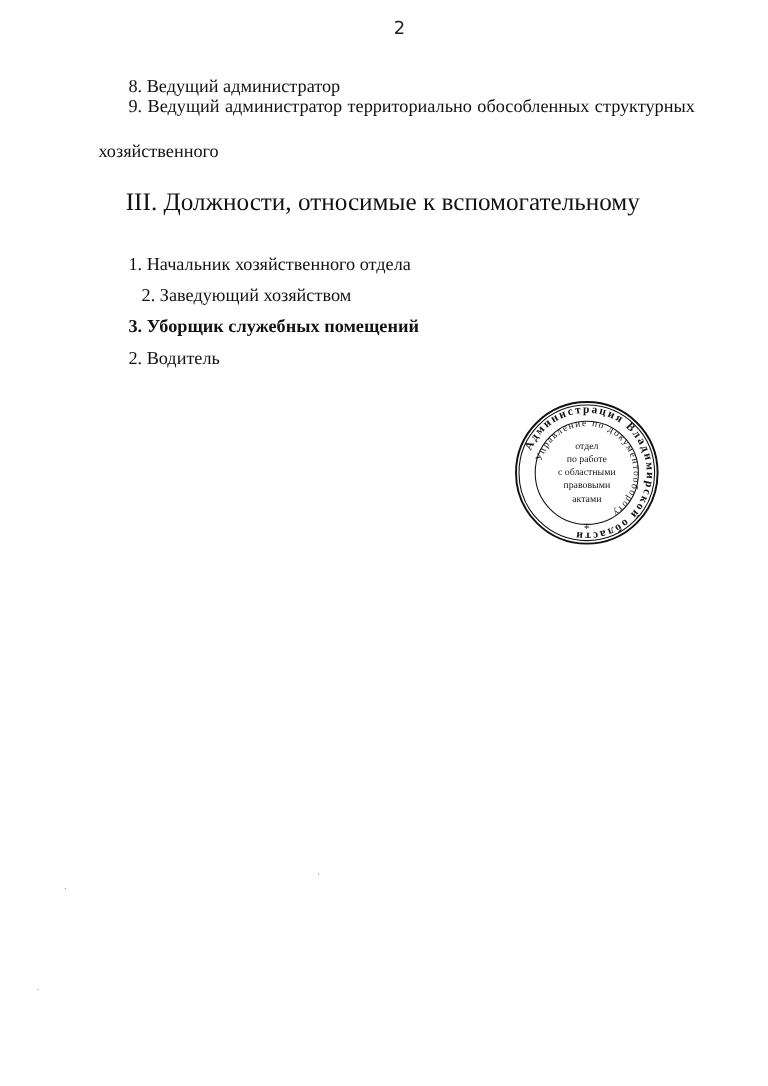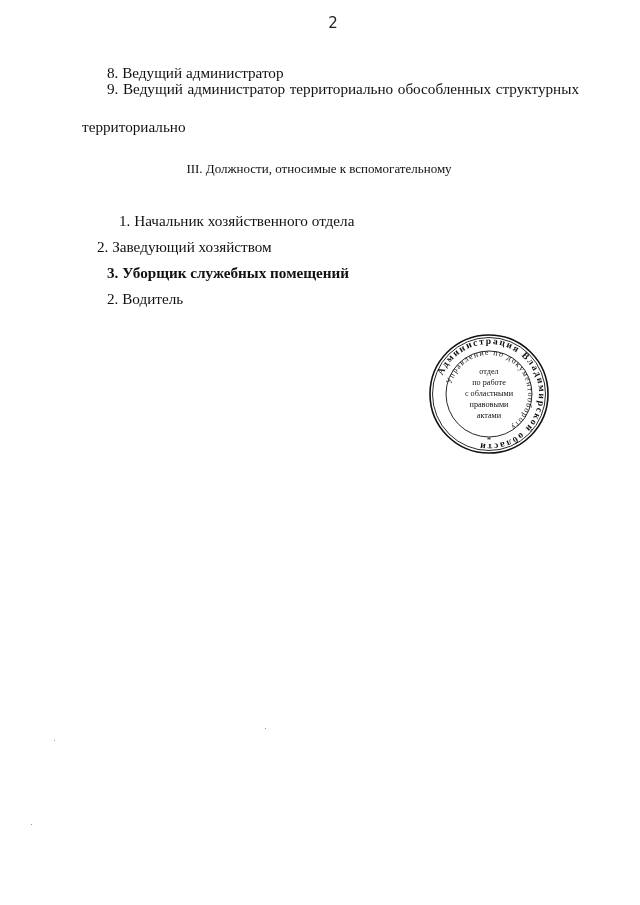--- a/index.html
+++ b/index.html
@@ -42,21 +42,21 @@
       text-align: justify;
       text-align-last: justify;
       white-space: nowrap;
     }
     .justified span { display: block; }
     .heading {
       position: absolute;
       left: 0;
       width: 624px;
       text-align: center;
-      font-size: 13px;
+      font-size: 21px;
       line-height: 17px;
       padding-left: 14px;
       box-sizing: border-box;
     }
     .heading span { display: block; }
     .stamp {
       position: absolute;
       left: 428px;
       top: 333px;
       width: 122px;
@@ -76,28 +76,28 @@
 <div class="page-number">2</div>
 
 <div class="line" style="left:107px; top:64px;">
   <span>8.</span>
   <span>Ведущий администратор</span>
 </div>
 
 <div class="justified" style="top:80px;">
   <span><span style="display:inline">9.</span> <span style="display:inline">Ведущий администратор территориально обособленных структурных</span></span>
 </div>
-<div class="line" style="left:82px; top:118px;">территориально</div>
+<div class="line" style="left:82px; top:118px;">хозяйственного</div>
 
 <div class="heading" style="top:160px;">
   <span>III. Должности, относимые к вспомогательному</span>
 </div>
 
-<div class="line" style="left:107px; top:212px;margin-left:12px;">1. Начальник хозяйственного отдела</div>
-<div class="line" style="left:97px; top:238px;">2. Заведующий хозяйством</div>
+<div class="line" style="left:107px; top:212px;">1. Начальник хозяйственного отдела</div>
+<div class="line" style="left:118px; top:238px;">2. Заведующий хозяйством</div>
 <div class="line" style="left:107px; top:264px;font-weight:bold;">3. Уборщик служебных помещений</div>
 <div class="line" style="left:107px; top:290px;">2. Водитель</div>
 
 <div class="stamp">
   <svg width="122" height="122" viewBox="0 0 122 122" xmlns="http://www.w3.org/2000/svg">
     <defs>
       <path id="outerPath" d="M 61 61 m -50 0 a 50 50 0 1 1 100 0 a 50 50 0 1 1 -100 0"></path>
       <path id="innerPath" d="M 61 61 m -39 0 a 39 39 0 1 1 78 0 a 39 39 0 1 1 -78 0"></path>
     </defs>
     <circle cx="61" cy="61" r="59" fill="none" stroke="#111" stroke-width="1.6"></circle>

